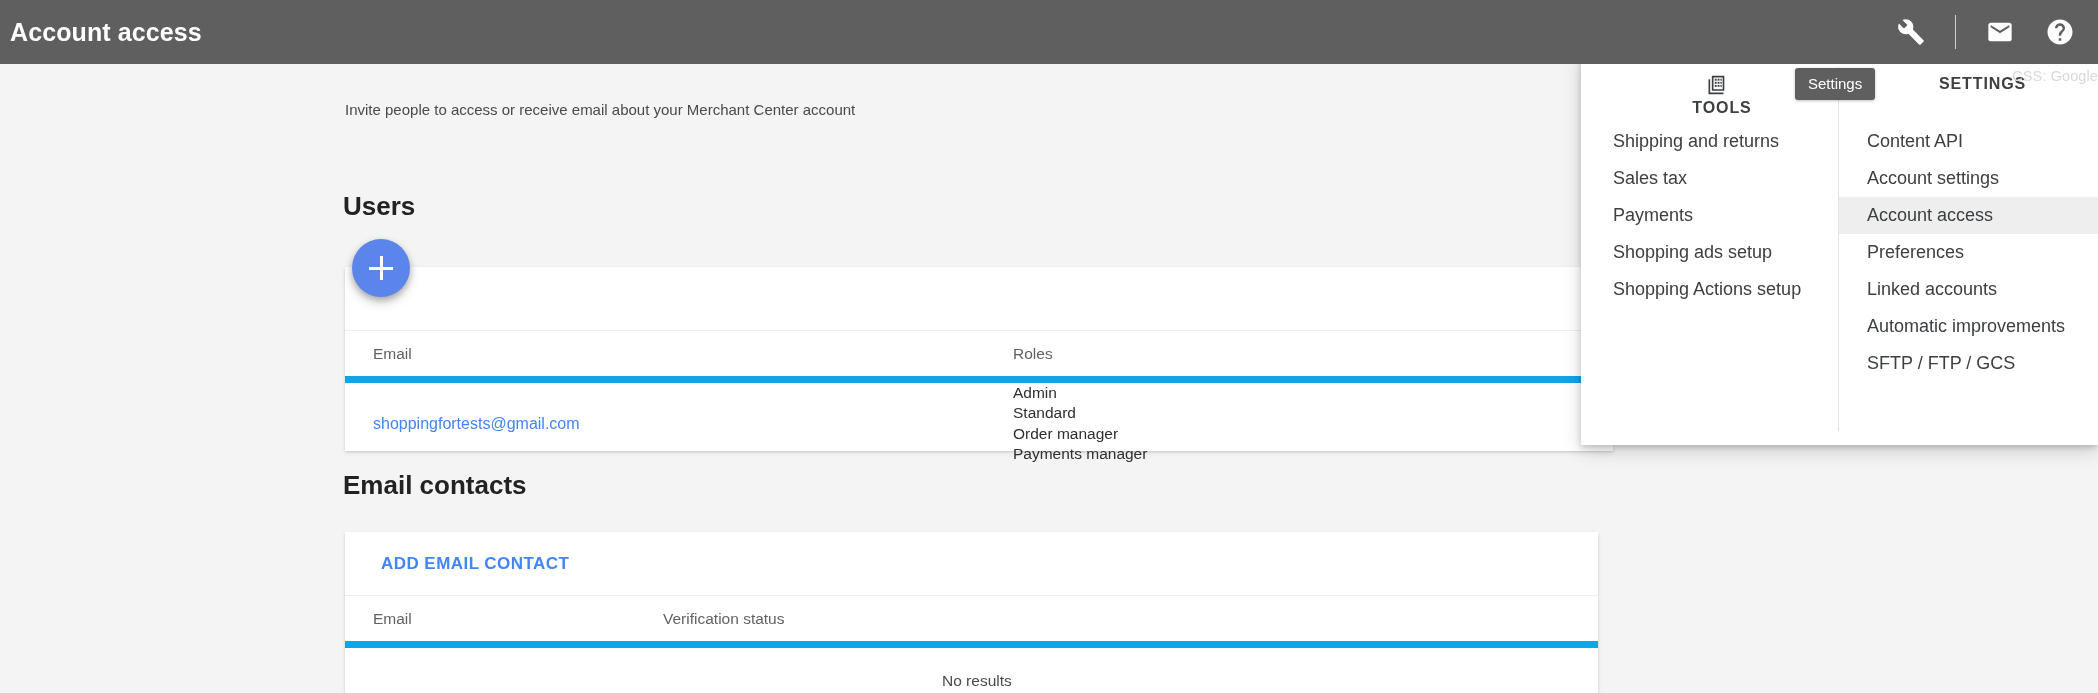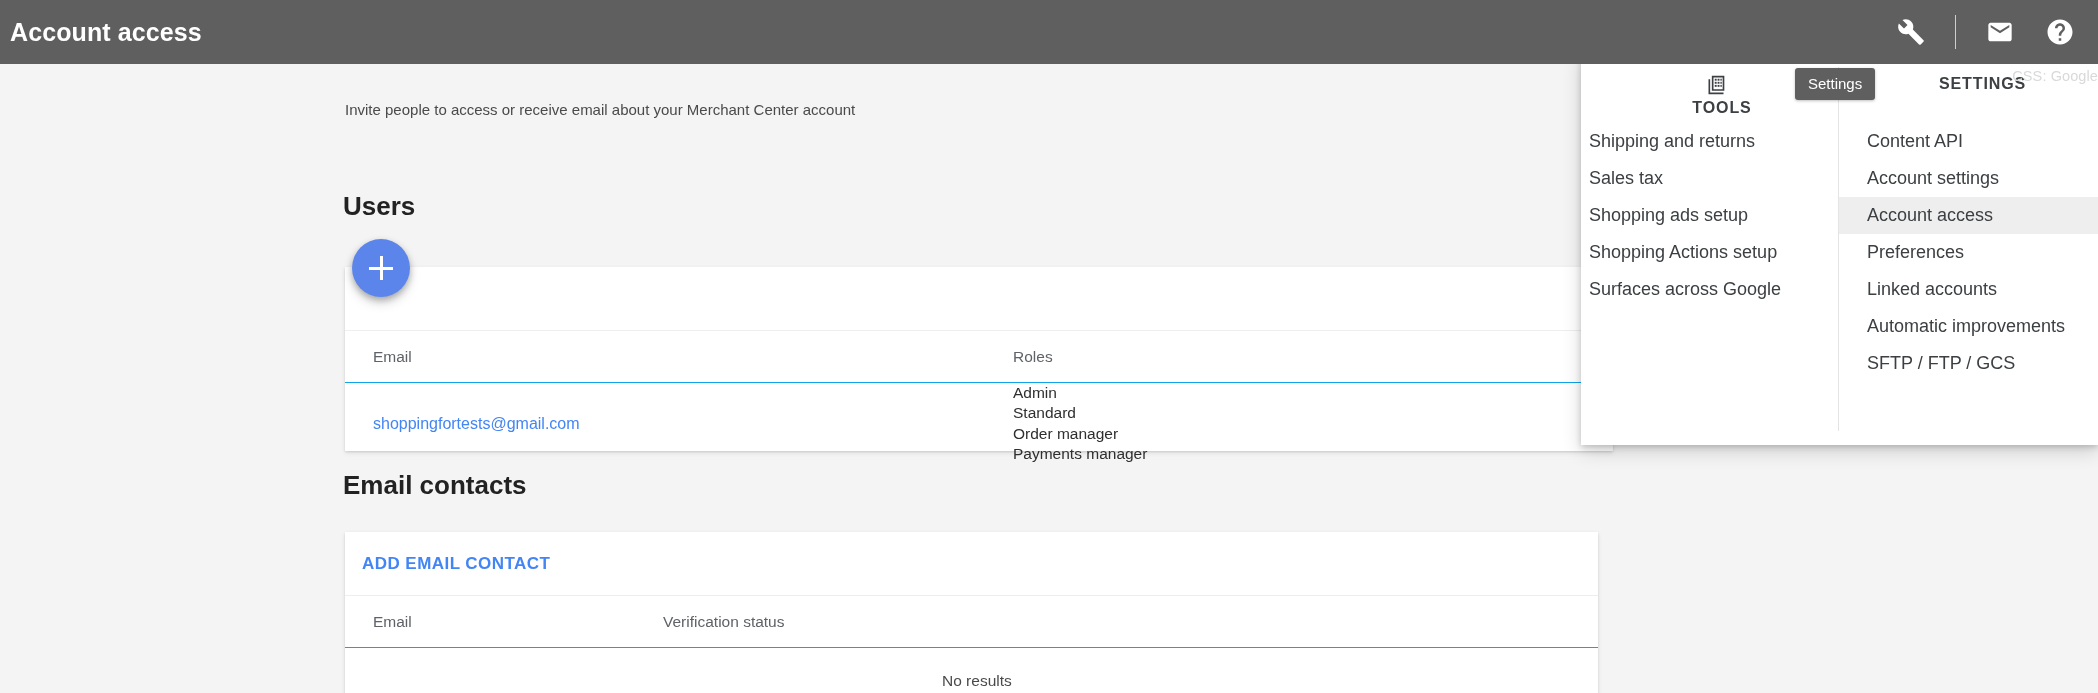--- a/index.html
+++ b/index.html
@@ -111,40 +111,40 @@
     left: 345px;
     top: 468px;
     width: 1253px;
     height: 168px;
   }
 
   .card-actionbar {
     height: 64px;
     display: flex;
     align-items: center;
-    padding-left: 13px;
+    padding-left: 32px;
     border-bottom: 1px solid #eeeeee;
   }
   .text-button {
     color: #4285f4;
     font-size: 17px;
     font-weight: bold;
     letter-spacing: 0.45px;
     cursor: pointer;
     background: none;
     border: 0;
     padding: 6px 4px;
     font-family: "Liberation Sans", sans-serif;
   }
 
   .row-head {
     display: flex;
     align-items: center;
     height: 52px;
-    border-bottom: 1px solid #0ea5e9;
+    border-bottom: 7px solid #0ea5e9;
     font-size: 15.5px;
     color: #5f6368;
   }
   .row-body {
     display: flex;
     align-items: center;
     min-height: 78px;
     font-size: 16px;
     color: #333;
   }
@@ -239,21 +239,21 @@
     color: #3c4043;
     flex-direction: column;
   }
   .menu-header .grid-icon { margin-right: 13px; display:block; }
   .menu-header.settings-header { padding-left: 28px; }
   .menu-list { margin-top: 8px; }
   .menu-item {
     height: 37px;
     display: flex;
     align-items: center;
-    padding-left: 8px;
+    padding-left: 32px;
     font-size: 18px;
     color: #3c4043;
     cursor: pointer;
     white-space: nowrap;
   }
   .menu-col.settings .menu-item { padding-left: 28px; }
   .menu-item.active { background: #eeeeee; }
 
   
   .tooltip {
@@ -364,23 +364,23 @@
           <rect x="10.5" y="11.9" width="2.3" height="2.3" fill="#3c4043"></rect>
           <rect x="13.9" y="11.9" width="2.3" height="2.3" fill="#3c4043"></rect>
           <rect x="17.3" y="11.9" width="1.6" height="2.3" fill="#3c4043"></rect>
         </svg>
       </span>
       <span>TOOLS</span>
     </div>
     <div class="menu-list">
       <div class="menu-item">Shipping and returns</div>
       <div class="menu-item">Sales tax</div>
+      <div class="menu-item">Payments</div>
       <div class="menu-item">Shopping ads setup</div>
       <div class="menu-item">Shopping Actions setup</div>
-      <div class="menu-item">Surfaces across Google</div>
     </div>
   </div>
 
   <div class="menu-col settings">
     <div class="menu-header settings-header">
       <span>SETTINGS</span>
     </div>
     <div class="menu-list">
       <div class="menu-item">Content API</div>
       <div class="menu-item">Account settings</div>

